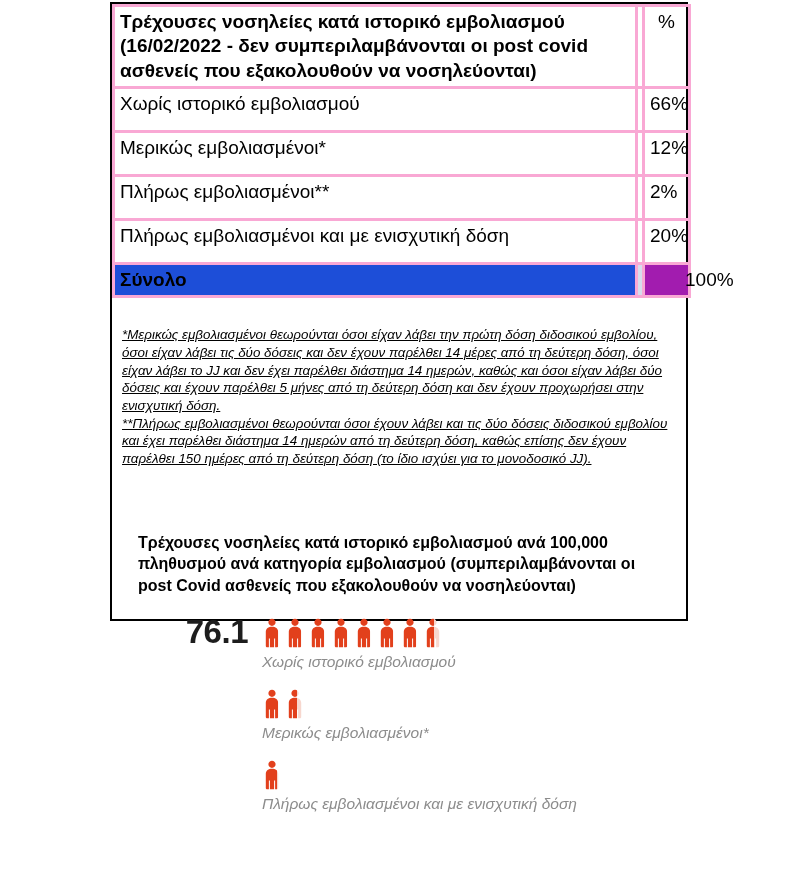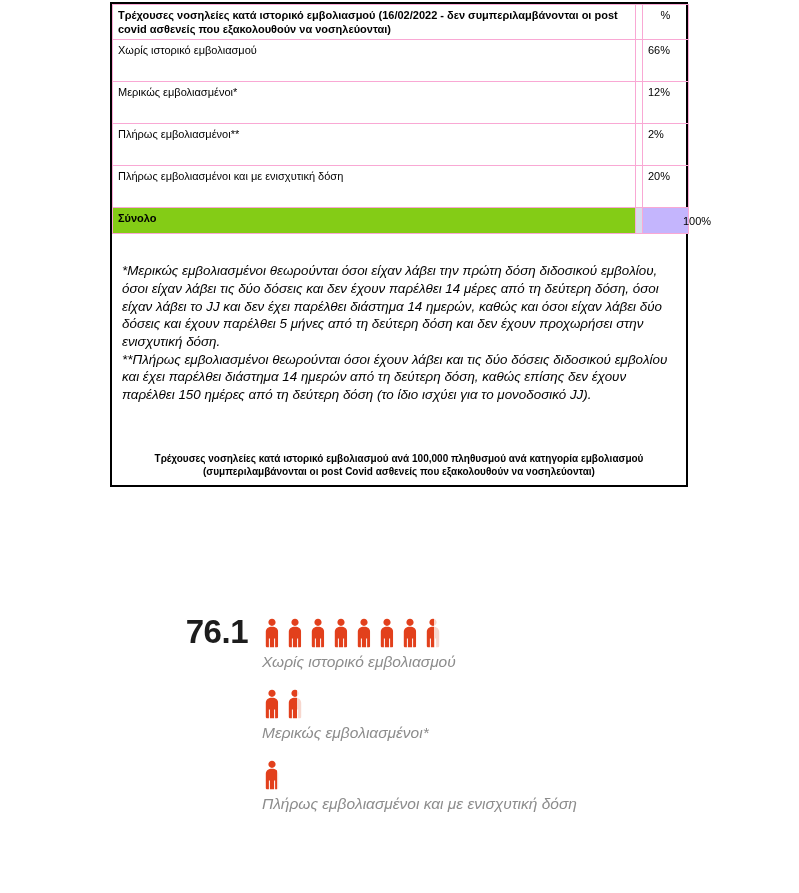--- a/index.html
+++ b/index.html
@@ -25,24 +25,24 @@
     box-sizing: border-box;
     border: 2px solid #000000;
   }
 
   table.main-table {
     border-collapse: collapse;
     width: 100%;
     table-layout: fixed;
   }
   table.main-table td {
-    border: 1px solid #f9a8d4;
+    border: 3px solid #f9a8d4;
     vertical-align: top;
     padding: 3px 5px 3px 5px;
-    font-size: 11px;
+    font-size: 19px;
     line-height: 1.28;
   }
 
   .col-label { width: 523px; }
   .col-gap   { width: 7px; padding: 0 !important; }
   .col-pct   { width: 46px; }
 
   td.cell-header {
     font-weight: bold;
     padding-top: 4px;
@@ -56,55 +56,55 @@
   td.cell-pct-header {
     text-align: center;
     vertical-align: middle;
     font-weight: normal;
   }
   tr.row-data td.cell-label {
     height: 35px;
     padding-top: 3px;
   }
   tr.row-total td {
-    background: #84cc16;
+    background: #1d4ed8;
     font-weight: bold;
     height: 19px;
   }
   tr.row-total td.cell-pct {
-    background: #c4b5fd;
+    background: #a21caf;
     font-weight: normal;
     vertical-align: middle;
     padding-bottom: 2px;
     padding-left: 40px;
   }
   tr.row-total td.cell-gap {
     background: #D6DCED;
   }
 
   
   .notes-area {
     padding: 28px 10px 6px 10px;
   }
   .note-p {
     font-style: italic;
     font-size: 13.4px;
     line-height: 1.32;
     margin: 0;
     text-align: left;
+    text-decoration: underline;
   }
   .note-p + .note-p { margin-top: 0px; }
 
   .section-title {
     font-weight: bold;
-    font-size: 10px;
+    font-size: 16px;
     line-height: 1.35;
-    margin: 0;
+    margin: 16px;
     padding: 0 10px 6px 10px;
-    text-align: center;
   }
   .spacer-block { height: 42px; }
 
   
   .picto-chart {
     position: absolute;
     left: 0px;
     top: 572px;
     width: 720px;
     margin-top: 40px;

